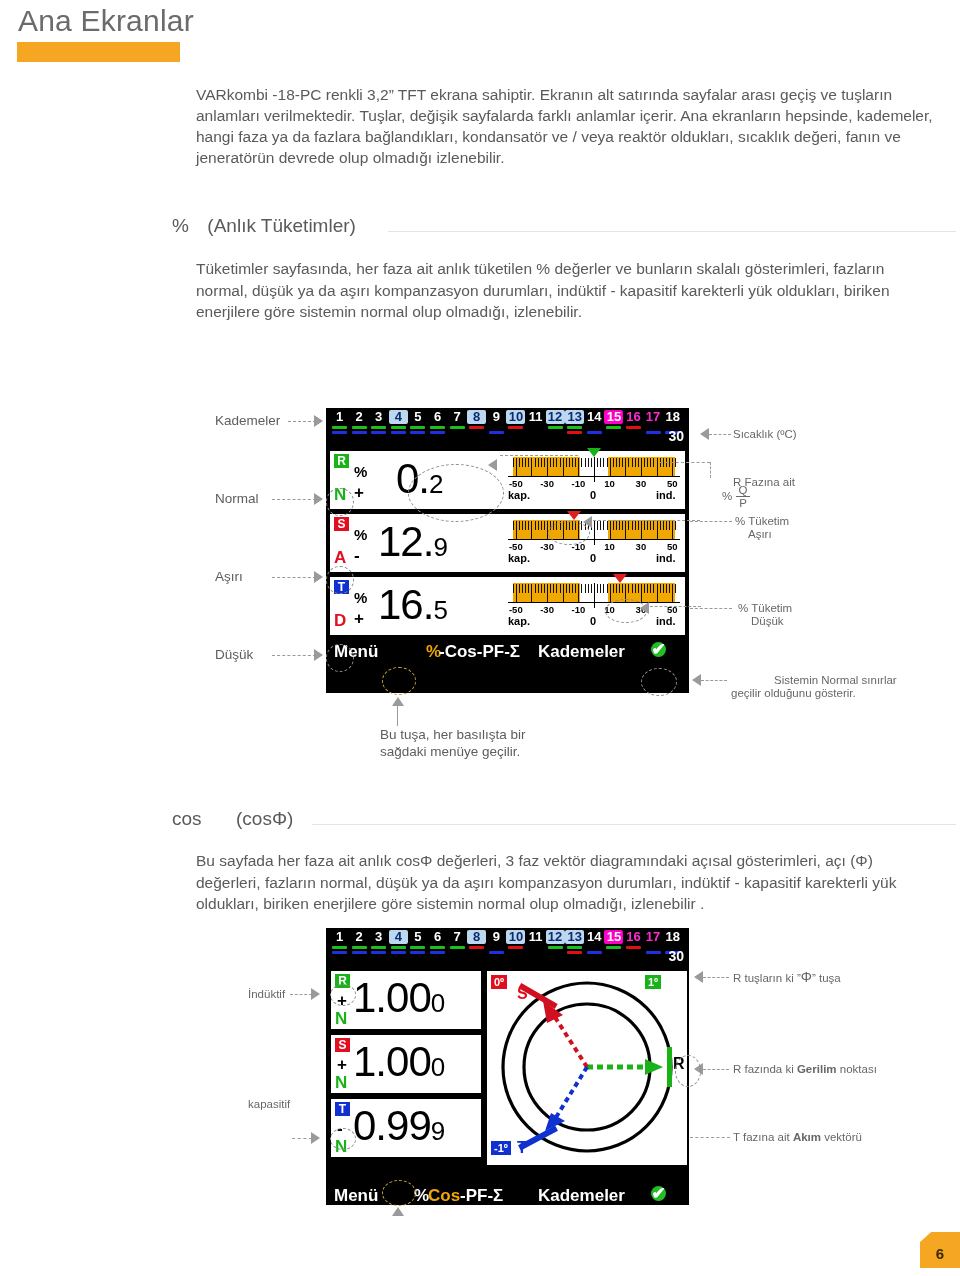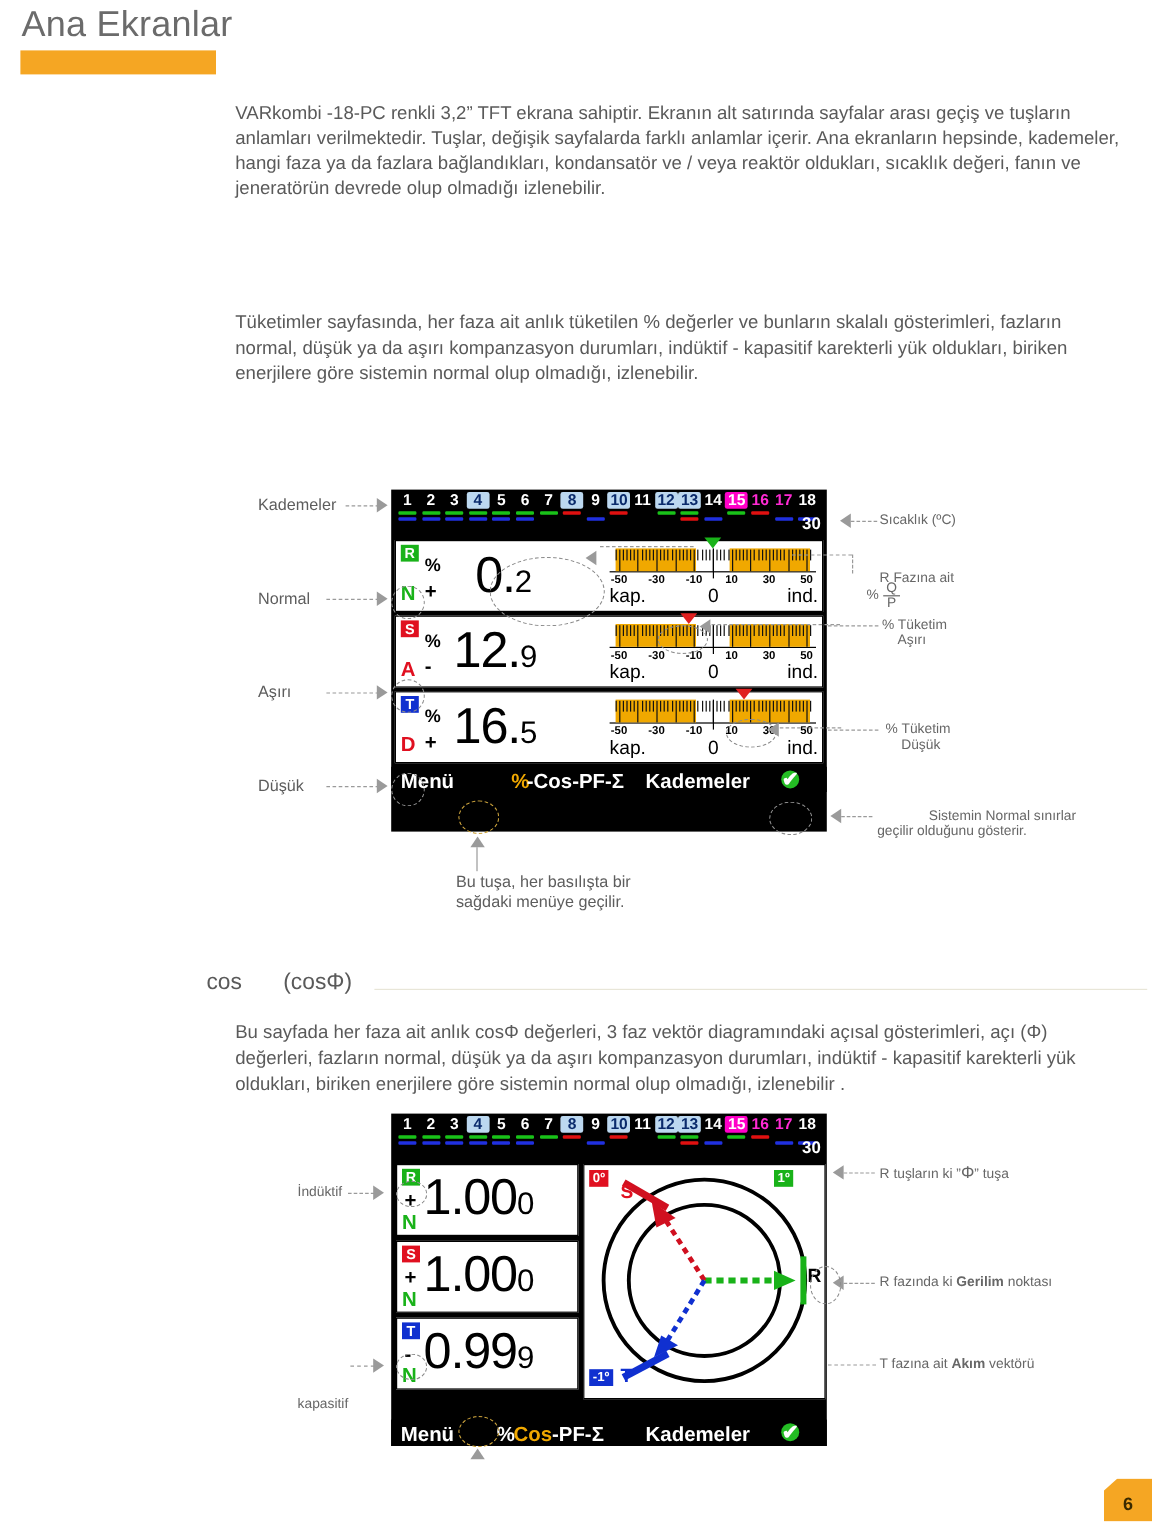--- a/index.html
+++ b/index.html
@@ -114,21 +114,21 @@
   .mscale{position:relative;height:19px;border-bottom:1px solid #000;}
   .mband{position:absolute;top:0;height:19px;background:#f0a800;}
   .mtick{position:absolute;top:1px;width:1px;background:#111;}
   .mtick.lng{height:18px;}
   .mtick.sht{height:9px;}
   .mzero{position:absolute;top:0;width:1px;height:25px;background:#000;}
   .mnum{
     position:absolute;font-size:9.5px;font-weight:bold;color:#000;
     text-align:center;width:20px;
   }
-  .mcap{position:absolute;font-size:16px;font-weight:normal;color:#000;}
+  .mcap{position:absolute;font-size:11px;font-weight:bold;color:#000;}
   .mark{
     position:absolute;width:0;height:0;
     border-left:7px solid transparent;border-right:7px solid transparent;
     border-top:9px solid #e02020;
   }
   .mark.grn{border-top-color:#19b219;}
 
   .navbar{
     position:relative;height:21px;color:#fff;background:#000;
   }
@@ -160,20 +160,25 @@
 </head>
 <body>
 
 <div class="page">
 
   <div class="doc-title">Ana Ekranlar</div>
   <div class="title-bar"></div>
 
   <div class="intro">VARkombi -18-PC renkli 3,2” TFT ekrana sahiptir. Ekranın alt satırında sayfalar arası geçiş ve tuşların anlamları verilmektedir. Tuşlar, değişik sayfalarda farklı anlamlar içerir. Ana ekranların hepsinde, kademeler, hangi faza ya da fazlara bağlandıkları, kondansatör ve / veya reaktör oldukları, sıcaklık değeri, fanın ve jeneratörün devrede olup olmadığı izlenebilir.</div>
 
+  <div class="sect" style="left:172px;top:215px;width:784px;">
+    <span class="lbl">%</span>
+    <span class="lbl" style="margin-left:14px;">(Anlık Tüketimler)</span>
+    <div class="rule" style="left:216px;top:16px;width:568px;"></div>
+  </div>
   <div class="body-txt" style="left:196px;top:258px;width:730px;">Tüketimler sayfasında, her faza ait anlık tüketilen % değerler ve bunların skalalı gösterimleri, fazların normal, düşük ya da aşırı kompanzasyon durumları, indüktif - kapasitif karekterli yük oldukları, biriken enerjilere göre sistemin normal olup olmadığı, izlenebilir.</div>
 
   <div class="screen" id="screen1" style="left:326px;top:408px;width:363px;height:285px;">
     <div class="stagebar" id="s1-stages">
         <div class="stage" style="left: 4px;">
           <span class="num" style="color: rgb(255, 255, 255);">1</span>
           <span class="b1" style="background: rgb(25, 194, 25);"></span>
           <span class="b2" style="background: rgb(32, 48, 224);"></span>
         </div>
         <div class="stage" style="left: 23.6px;">
@@ -724,21 +729,21 @@
       <span style="left:212px;top:3px;">Kademeler</span>
       <span class="okbtn" style="left:325px;top:3px;">✔</span>
     </div>
   </div>
 
   <div class="anno" style="left:248px;top:987px;">İndüktif</div>
   <div class="dleader" style="left:290px;top:994px;width:22px;"></div>
   <div class="arrowR" style="left:311px;top:988px;"></div>
   <div class="ellipse" style="left:330px;top:984px;width:24px;height:20px;"></div>
 
-  <div class="anno" style="left:248px;top:1163px;">kapasitif</div>
+  <div class="anno" style="left:248px;top:1097px;">kapasitif</div>
   <div class="dleader" style="left:292px;top:1138px;width:20px;"></div>
   <div class="arrowR" style="left:311px;top:1132px;"></div>
   <div class="ellipse" style="left:330px;top:1128px;width:24px;height:20px;"></div>
 
   <div class="arrowL" style="left:694px;top:971px;"></div>
   <div class="dleader" style="left:703px;top:977px;width:26px;"></div>
   <div class="anno" style="left:733px;top:970px;white-space:nowrap;"><span>R tuşların ki ”</span><span style="font-size:14px;">Φ</span><span>” tuşa</span></div>
 
   <div class="arrowL" style="left:694px;top:1063px;"></div>
   <div class="dleader" style="left:703px;top:1069px;width:26px;"></div>

